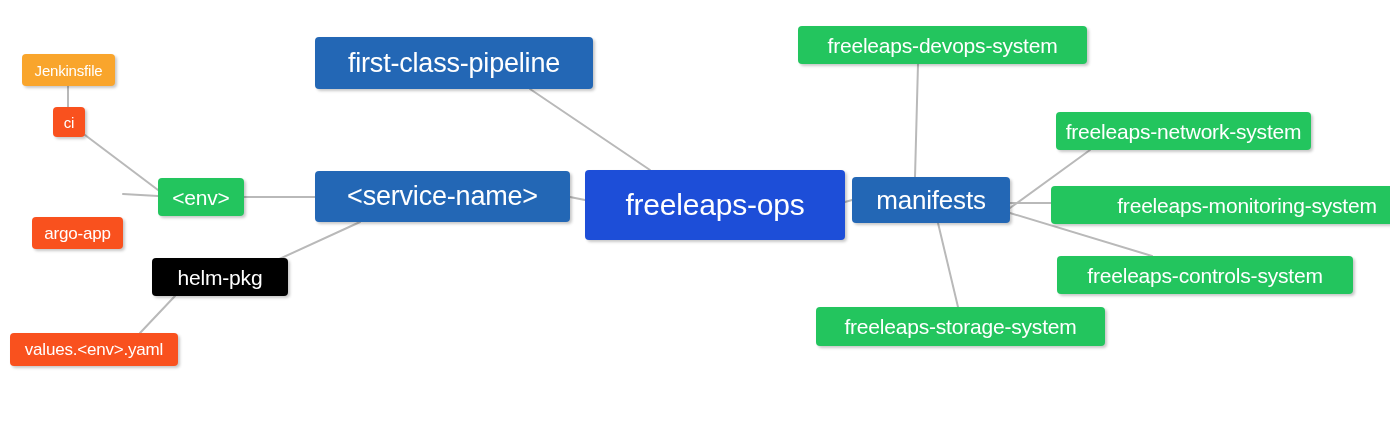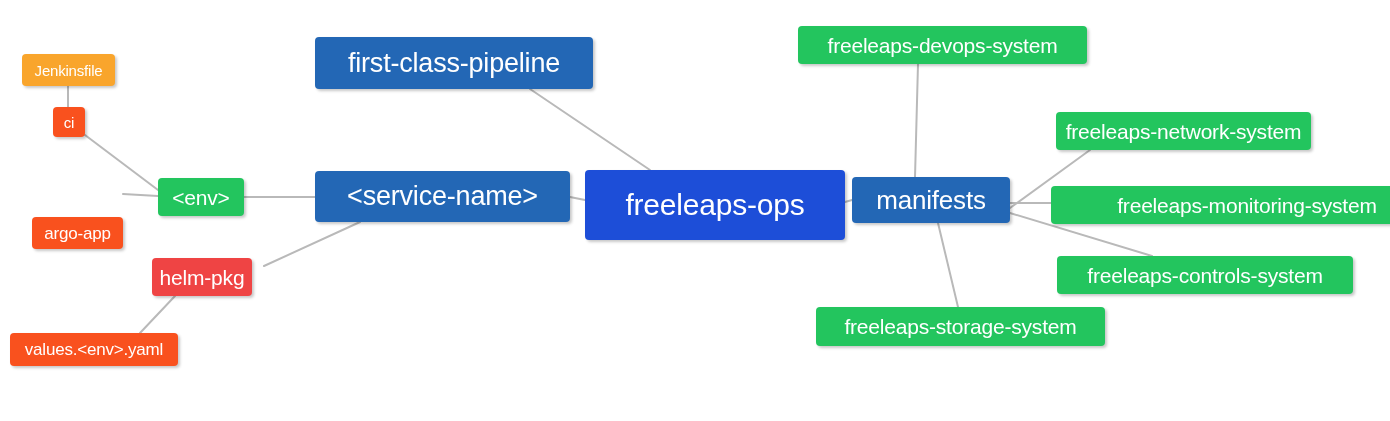--- a/index.html
+++ b/index.html
@@ -71,21 +71,21 @@
       </div>
       <div class="node" style="left: 315px; top: 171px; width: 255px; height: 51px; background: rgb(35, 103, 181); font-size: 27px;">
         <span class="node-label">&lt;service-name&gt;</span>
       </div>
       <div class="node" style="left: 852px; top: 177px; width: 158px; height: 46px; background: rgb(35, 103, 181); font-size: 26px;">
         <span class="node-label">manifests</span>
       </div>
       <div class="node" style="left: 158px; top: 178px; width: 86px; height: 38px; background: rgb(35, 197, 94); font-size: 21px;">
         <span class="node-label">&lt;env&gt;</span>
       </div>
-      <div class="node" style="left: 152px; top: 258px; width: 100px; height: 38px; background: #ef4444; font-size: 21px;">
+      <div class="node" style="left: 152px; top: 258px; width: 136px; height: 38px; background: #000000; font-size: 21px;">
         <span class="node-label">helm-pkg</span>
       </div>
       <div class="node" style="left: 22px; top: 26px; width: 93px; height: 32px; background: rgb(249, 165, 44); font-size: 15px; margin-top: 28px;">
         <span class="node-label">Jenkinsfile</span>
       </div>
       <div class="node" style="left: 53px; top: 107px; width: 32px; height: 30px; background: rgb(249, 81, 30); font-size: 15px;">
         <span class="node-label">ci</span>
       </div>
       <div class="node" style="left: 32px; top: 178px; width: 91px; height: 32px; background: rgb(249, 81, 30); font-size: 17px; margin-top: 39px;">
         <span class="node-label">argo-app</span>

